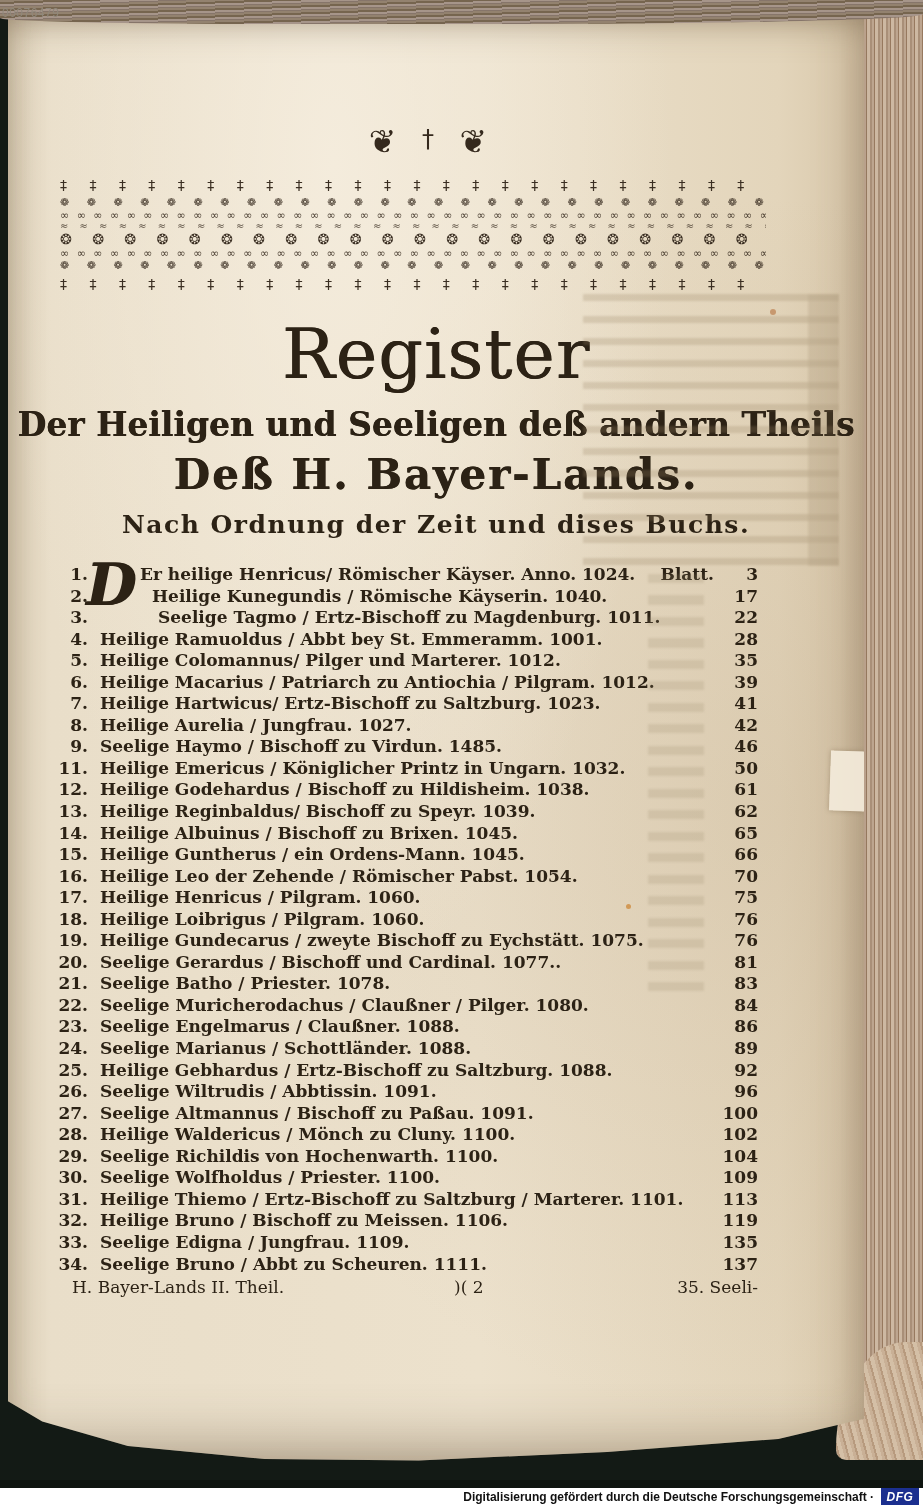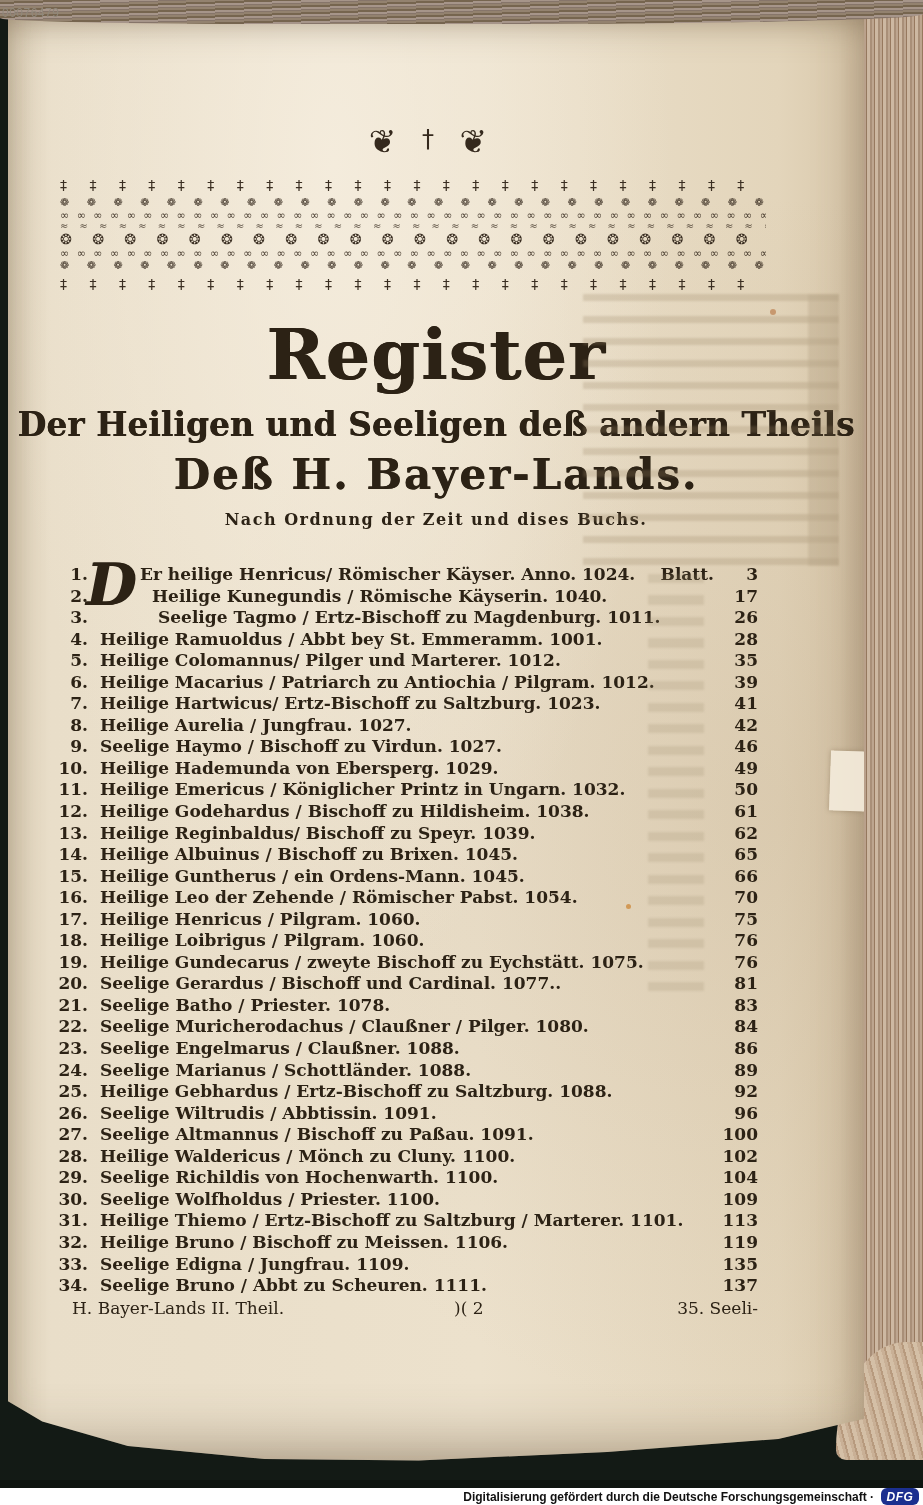--- a/index.html
+++ b/index.html
@@ -49,28 +49,28 @@
     color:#3a2e22; font-family:"DejaVu Sans", sans-serif; text-align:center; }
   .orn { white-space:nowrap; overflow:hidden; }
   .r-dag  { font-size:14px; line-height:22px; letter-spacing:9px; }
   .r-fleur{ font-size:11px; line-height:14px; letter-spacing:7px; }
   .r-chain{ font-size:11px; line-height:11px; letter-spacing:2px; opacity:.9; }
   .r-lace { font-size:10px; line-height:10px; letter-spacing:4px; opacity:.85; }
   .r-rose { font-size:14px; line-height:17px; letter-spacing:8px; }
 
   
   .title { position:absolute; left:0; top:295px; width:856px; text-align:center;
-    font-size:70px; font-weight:bold; letter-spacing:1px;
+    font-size:70px; font-weight:normal; letter-spacing:1px;
     text-shadow:.6px 0 0 currentColor; }
   .sub1 { position:absolute; left:0; top:387px; width:856px; text-align:center;
     font-size:33px; font-weight:bold; text-shadow:.4px 0 0 currentColor; }
   .sub2 { position:absolute; left:0; top:432px; width:856px; text-align:center;
     font-size:42px; font-weight:bold; letter-spacing:2px; text-shadow:.5px 0 0 currentColor; }
   .sub3 { position:absolute; left:0; top:492px; width:856px; text-align:center;
-    font-size:16px; font-weight:bold; letter-spacing:1.5px; }
+    font-size:25px; font-weight:bold; letter-spacing:1.5px; }
 
   
   .list { position:absolute; left:50px; top:546px; width:700px; font-size:17px; font-weight:bold; }
   .row { display:flex; align-items:baseline; line-height:21.55px; height:21.55px; white-space:nowrap; }
   .num { flex:none; width:30px; text-align:right; }
   .txt { flex:1; margin-left:12px; overflow:hidden; }
   .blatt { flex:none; margin-right:10px; }
   .pg  { flex:none; min-width:34px; text-align:right; }
   .ind1 .txt { padding-left:40px; }
   .ind2 .txt { padding-left:52px; }
@@ -93,21 +93,21 @@
   .tape { position:absolute; left:822px; top:733px; width:35px; height:60px;
     background:rgba(243,234,218,.92); box-shadow:0 0 5px rgba(120,100,70,.45); transform:rotate(2deg); }
   .speck1 { position:absolute; left:762px; top:291px; width:6px; height:6px; border-radius:50%; background:#c08a5d; opacity:.8; }
   .speck2 { position:absolute; left:618px; top:886px; width:5px; height:5px; border-radius:50%; background:#cf8f45; opacity:.85; }
 
   
   .dfg-bar { position:absolute; left:0; bottom:0; width:923px; height:17px; background:#ffffff; z-index:6;
     display:flex; justify-content:flex-end; align-items:center; gap:7px; padding-right:4px;
     font-family:"Liberation Sans", sans-serif; }
   .dfg-text { font-size:12px; font-weight:bold; color:#111; }
-  .dfg-logo { width:38px; height:17px; background:#1b2f8f; color:#fff; border-radius:6px;
+  .dfg-logo { width:38px; height:17px; background:#1b2f8f; color:#fff; border-radius:0;
     display:flex; align-items:center; justify-content:center;
     font-size:12px; font-weight:bold; font-style:italic; letter-spacing:.5px; }
 </style>
 </head>
 <body>
 
 <div class="stage">
   <div class="photo">
 
     <div class="top-edge"></div>
@@ -150,21 +150,21 @@
             <span class="pg">3</span>
           </div>
           <div class="row ind2">
             <span class="num">2.</span>
             <span class="txt">Heilige Kunegundis / Römische Käyserin. 1040.</span>
             <span class="pg">17</span>
           </div>
           <div class="row ind3">
             <span class="num">3.</span>
             <span class="txt">Seelige Tagmo / Ertz-Bischoff zu Magdenburg. 1011.</span>
-            <span class="pg">26</span>
+            <span class="pg">22</span>
           </div>
           <div class="row">
             <span class="num">4.</span>
             <span class="txt">Heilige Ramuoldus / Abbt bey St. Emmeramm. 1001.</span>
             <span class="pg">28</span>
           </div>
           <div class="row">
             <span class="num">5.</span>
             <span class="txt">Heilige Colomannus/ Pilger und Marterer. 1012.</span>
             <span class="pg">35</span>
@@ -179,27 +179,22 @@
             <span class="txt">Heilige Hartwicus/ Ertz-Bischoff zu Saltzburg. 1023.</span>
             <span class="pg">41</span>
           </div>
           <div class="row">
             <span class="num">8.</span>
             <span class="txt">Heilige Aurelia / Jungfrau. 1027.</span>
             <span class="pg">42</span>
           </div>
           <div class="row">
             <span class="num">9.</span>
-            <span class="txt">Seelige Haymo / Bischoff zu Virdun. 1027.</span>
+            <span class="txt">Seelige Haymo / Bischoff zu Virdun. 1485.</span>
             <span class="pg">46</span>
-          </div>
-          <div class="row">
-            <span class="num">10.</span>
-            <span class="txt">Heilige Hademunda von Ebersperg. 1029.</span>
-            <span class="pg">49</span>
           </div>
           <div class="row">
             <span class="num">11.</span>
             <span class="txt">Heilige Emericus /  Königlicher Printz in Ungarn. 1032.</span>
             <span class="pg">50</span>
           </div>
           <div class="row">
             <span class="num">12.</span>
             <span class="txt">Heilige Godehardus / Bischoff zu Hildisheim. 1038.</span>
             <span class="pg">61</span>

